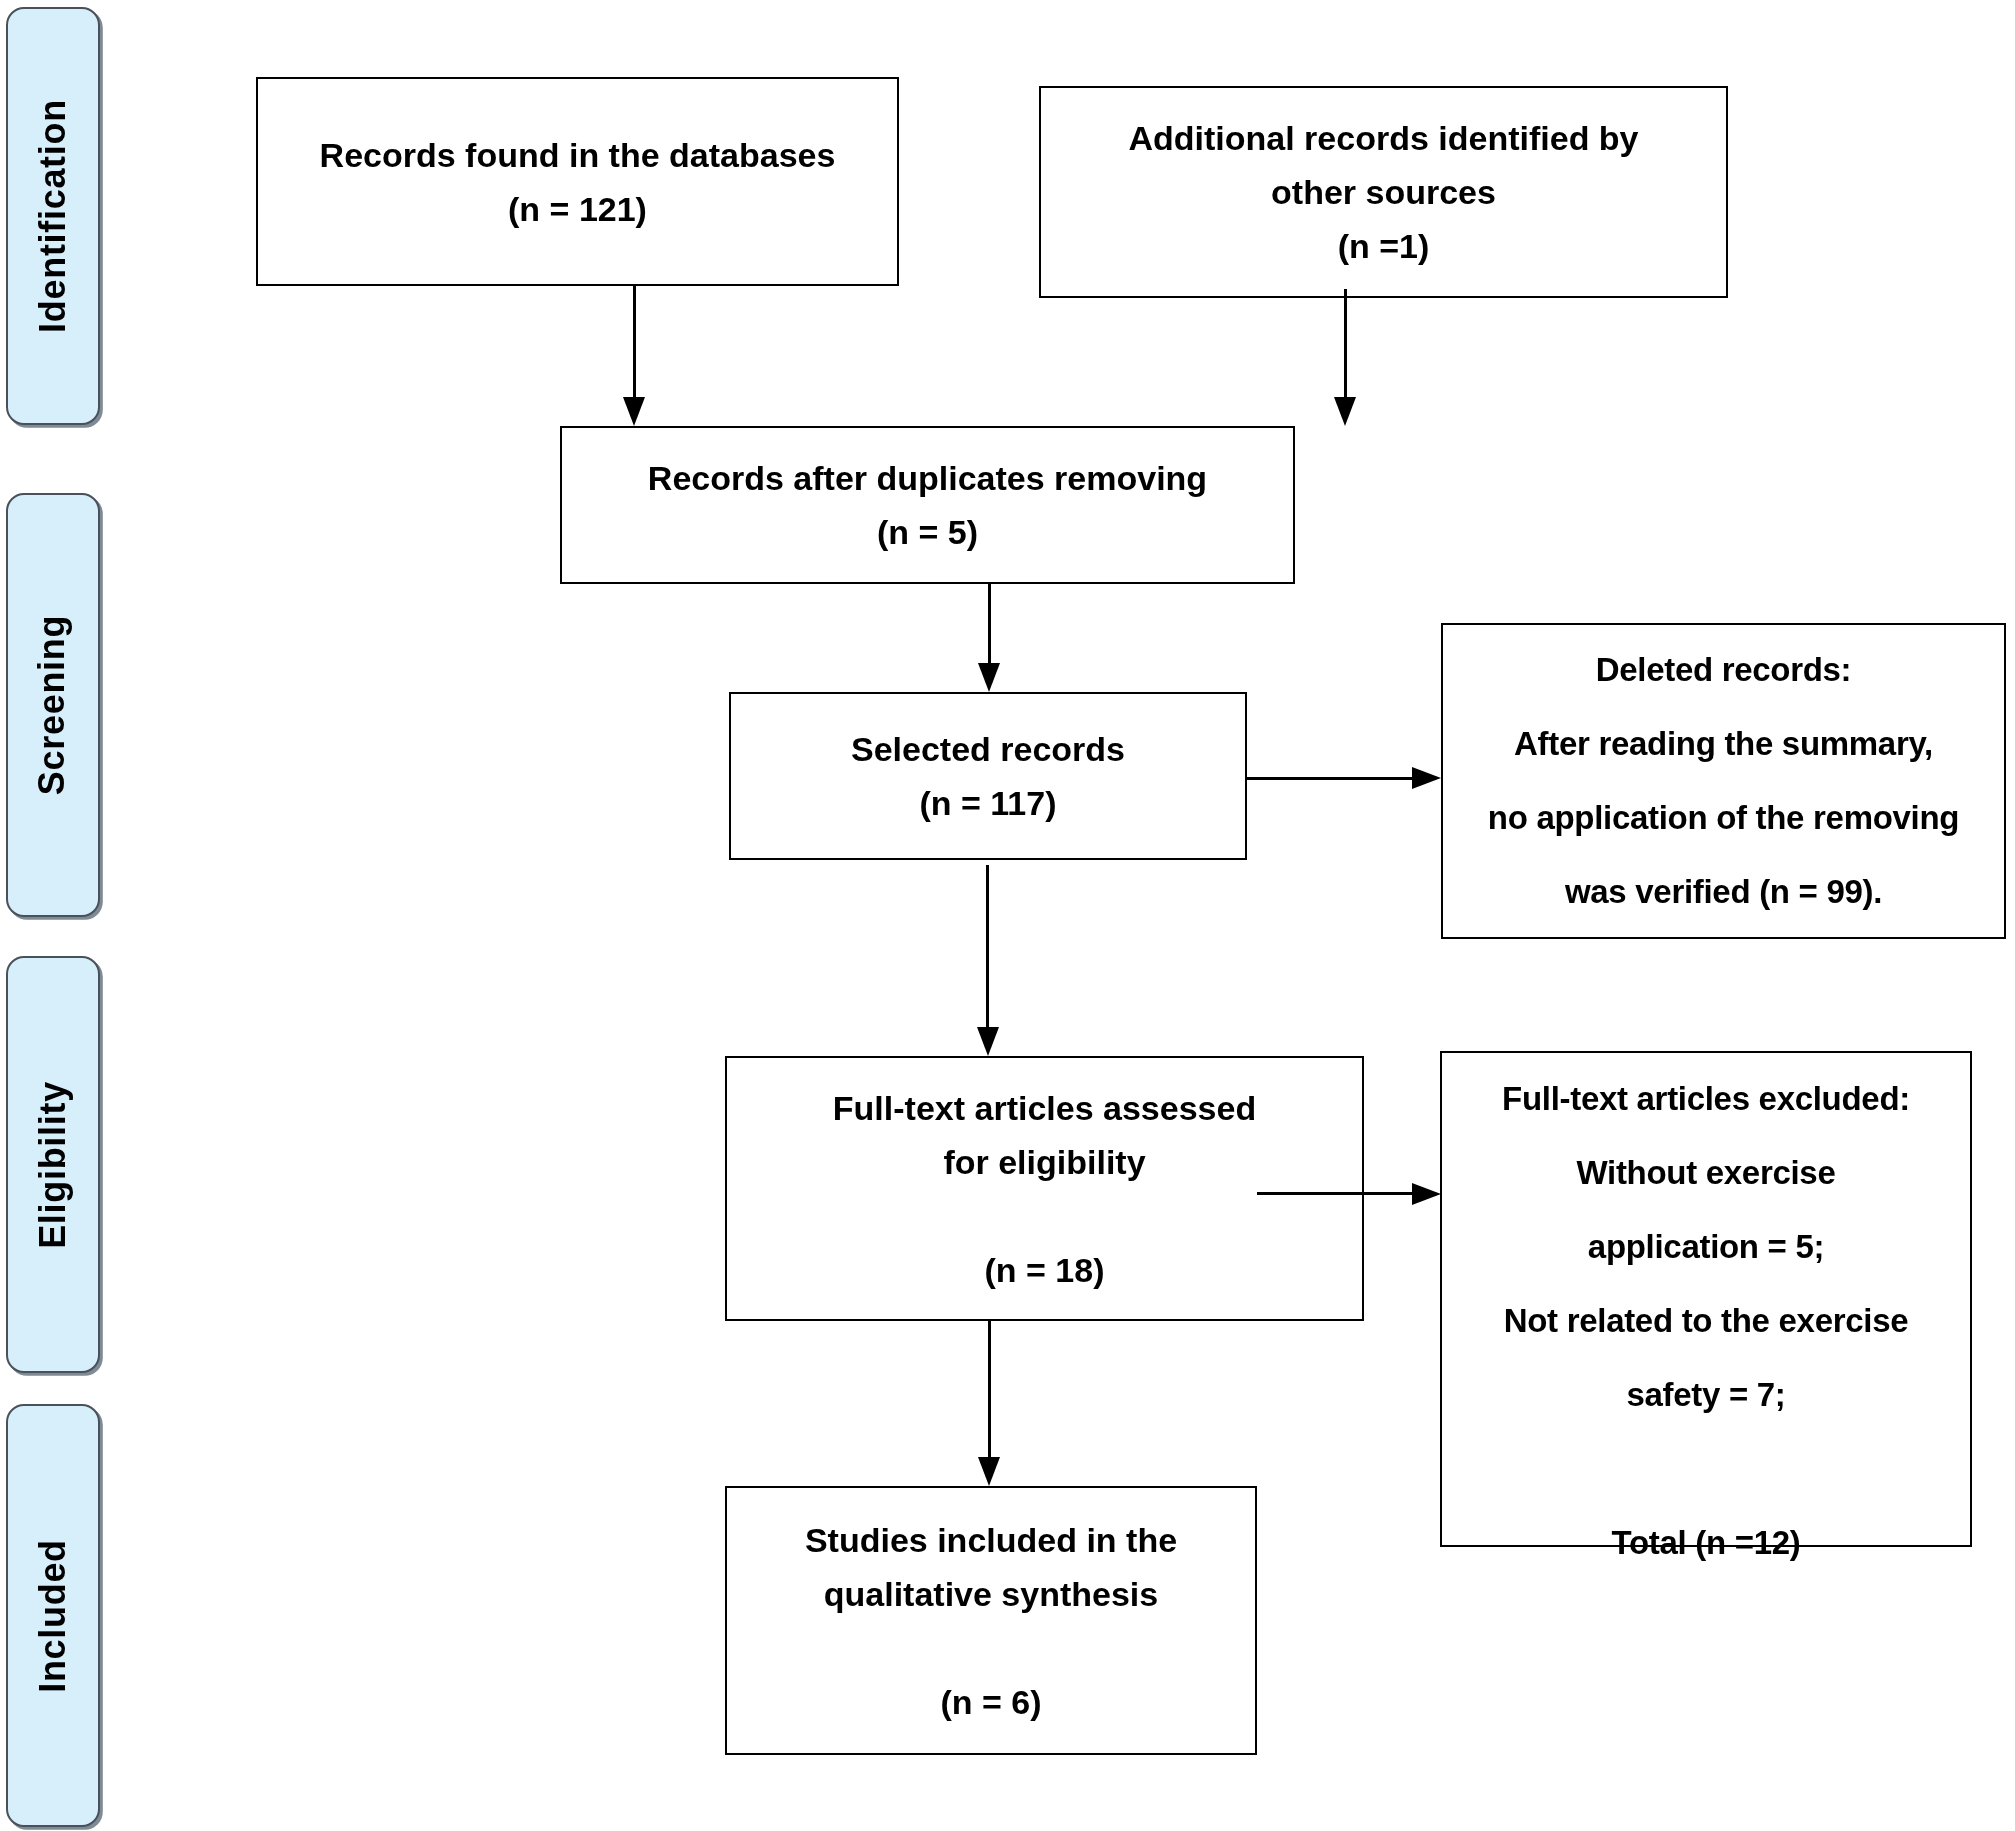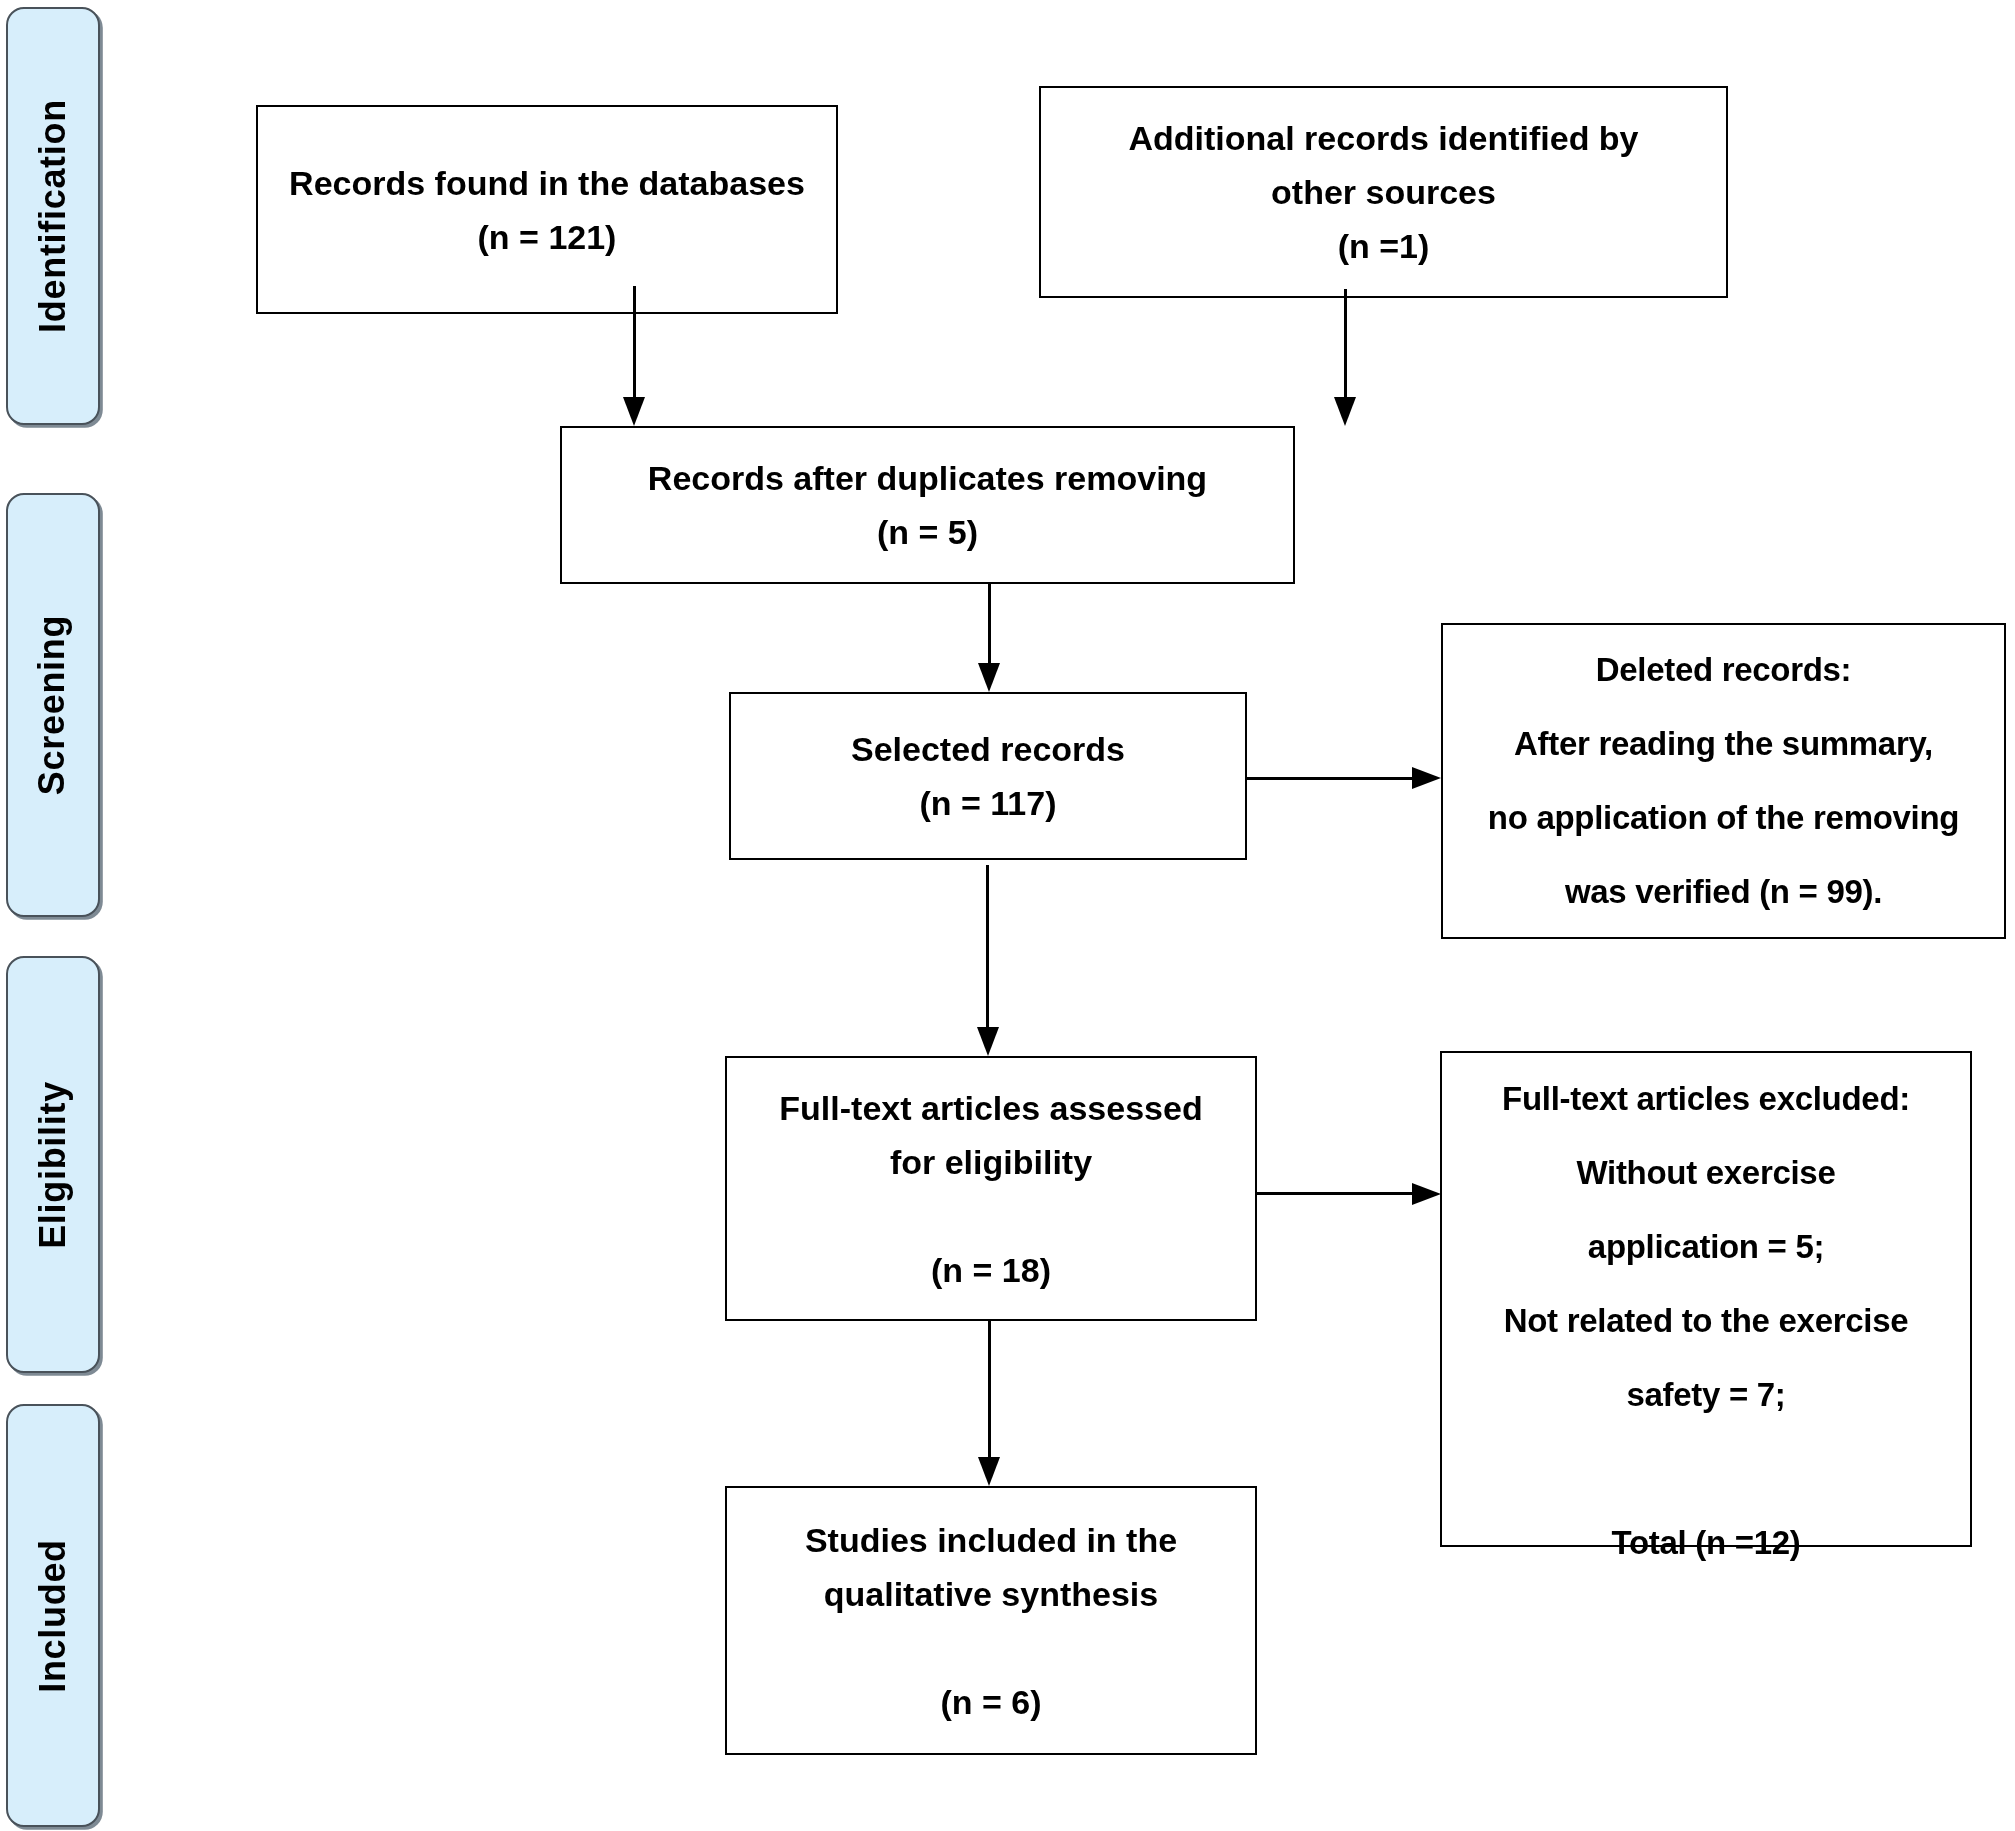--- a/index.html
+++ b/index.html
@@ -71,21 +71,21 @@
   <div class="stage" style="top:493px;height:424px;">
     <span class="stage-label">Screening</span>
   </div>
   <div class="stage" style="top:956px;height:417px;">
     <span class="stage-label">Eligibility</span>
   </div>
   <div class="stage" style="top:1404px;height:423px;">
     <span class="stage-label">Included</span>
   </div>
 
-  <div class="pbox" style="left:256px;top:77px;width:582px;height:209px;margin-top:28px;">
+  <div class="pbox" style="left:256px;top:77px;width:643px;height:209px;">
     <div class="ln">Records found in the databases</div>
     <div class="ln">(n = 121)</div>
   </div>
 
   <div class="pbox" style="left:1039px;top:86px;width:689px;height:212px;">
     <div class="ln">Additional records identified by</div>
     <div class="ln">other sources</div>
     <div class="ln">(n =1)</div>
   </div>
 
@@ -99,21 +99,21 @@
     <div class="ln">(n = 117)</div>
   </div>
 
   <div class="pbox tight" style="left:1441px;top:623px;width:565px;height:316px;">
     <div class="ln">Deleted records:</div>
     <div class="ln">After reading the summary,</div>
     <div class="ln">no application of the removing</div>
     <div class="ln">was verified (n = 99).</div>
   </div>
 
-  <div class="pbox" style="left:725px;top:1056px;width:532px;height:265px;align-items:center;">
+  <div class="pbox" style="left:725px;top:1056px;width:639px;height:265px;align-items:center;">
     <div class="ln">Full-text articles assessed</div>
     <div class="ln">for eligibility</div>
     <div class="ln"></div>
     <div class="ln">(n = 18)</div>
   </div>
 
   <div class="pbox tight top-align" style="left:1440px;top:1051px;width:532px;height:496px;">
     <div class="ln">Full-text articles excluded:</div>
     <div class="ln">Without exercise</div>
     <div class="ln">application = 5;</div>

